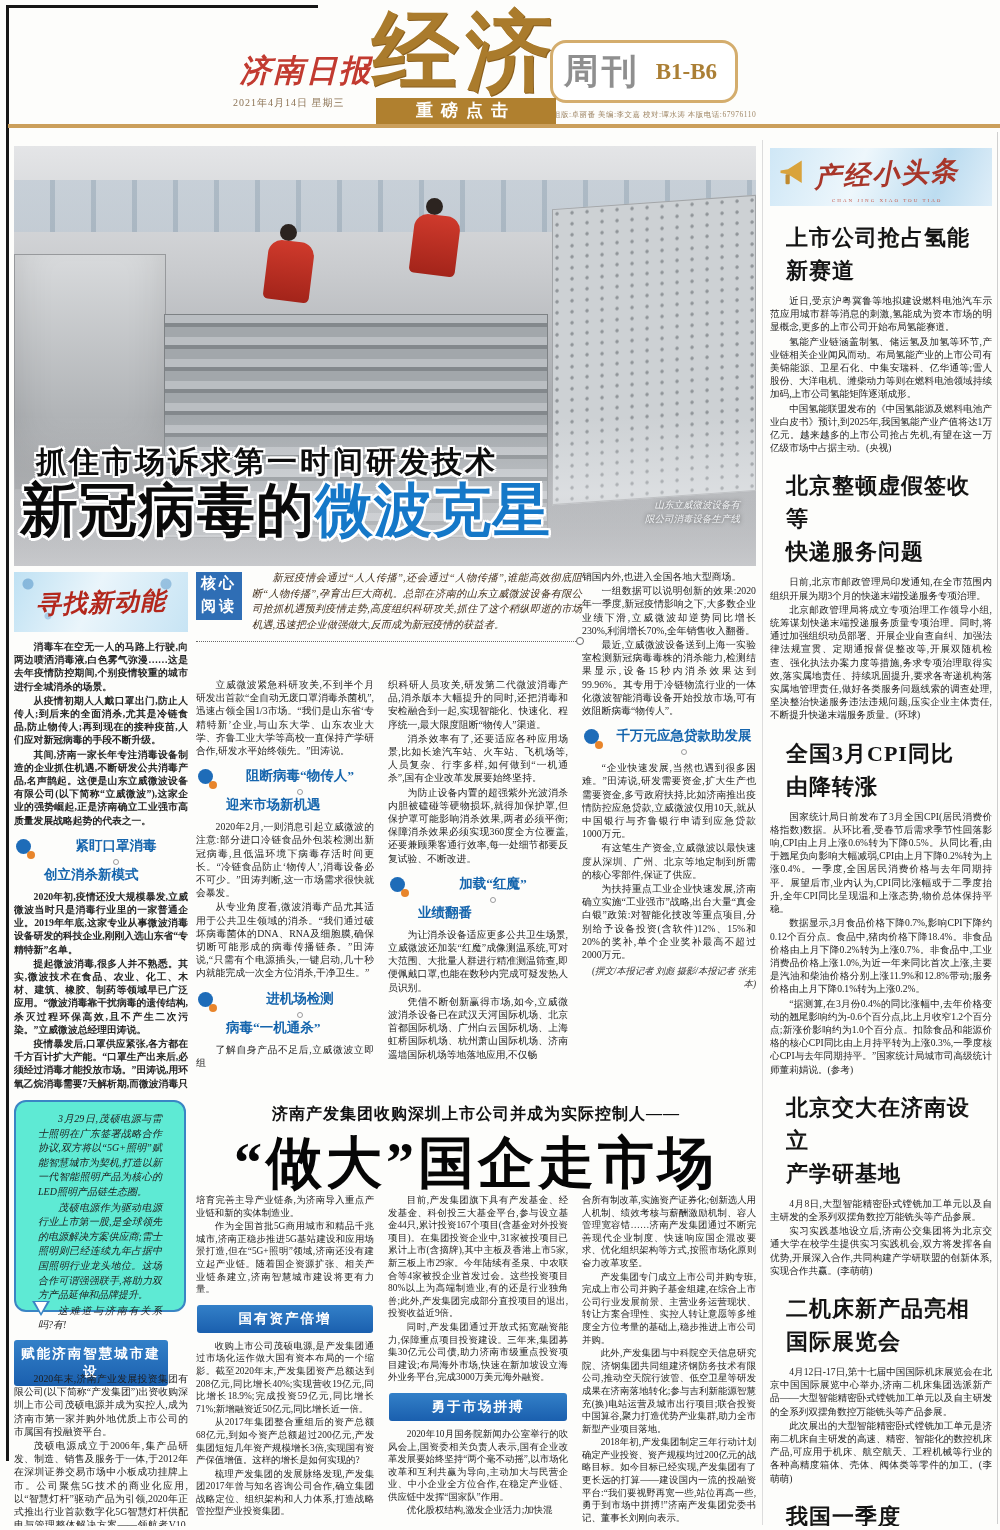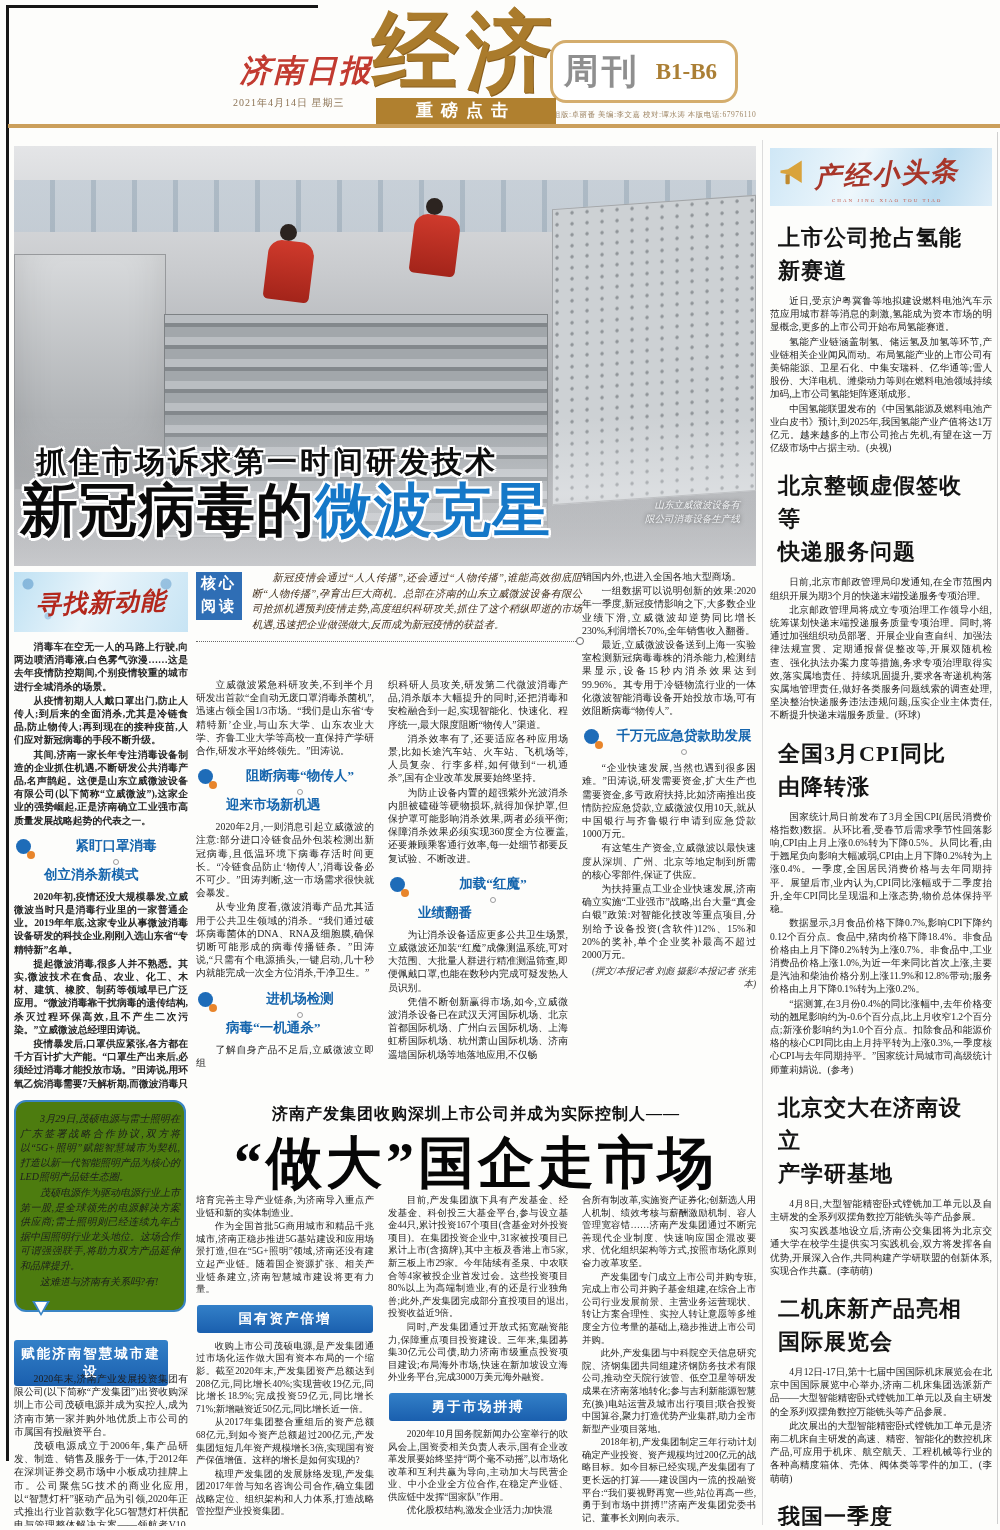--- a/index.html
+++ b/index.html
@@ -76,21 +76,21 @@
   .core-intro { position:absolute; left:196px; top:570px; width:386px; padding-bottom:9px; border-bottom:1.5px dotted #666; }
   .core-intro::after { content:""; position:absolute; right:-2px; bottom:-4px; width:6px; height:6px; border:1.5px solid #666; border-radius:50%; background:#fff; }
   .core-tag { float:left; width:46px; height:48px; background:#2f6eb5; color:#fff; font-weight:700; font-size:15px; line-height:23px; text-align:center; letter-spacing:3px; margin:2px 10px 12px 0; }
   .core-text { font-size:10.3px; line-height:15.5px; font-style:italic; color:#43301d; text-align:justify; text-indent:2em; }
 
   .col2 { position:absolute; left:196px; top:678px; width:178px; height:418px; overflow:hidden; }
   .col3 { position:absolute; left:388px; top:678px; width:180px; height:418px; overflow:hidden; }
   .col4 { position:absolute; left:582px; top:570px; width:174px; height:526px; overflow:hidden; }
 
   
-  .bubble { position:absolute; left:14px; top:1100px; width:172px; height:212px; border:2px solid #3a85c4; border-radius:12px; padding:10px 4px; background:#4d7c0f; }
+  .bubble { position:absolute; left:14px; top:1100px; width:172px; height:212px; border:2px solid #3a85c4; border-radius:12px; padding:10px 22px; background:#5eead4; }
   .bubble::before { content:""; position:absolute; left:16px; bottom:-15px; border:9px solid transparent; border-top:15px solid #3a85c4; }
   .bubble::after { content:""; position:absolute; left:19px; bottom:-9px; border:6px solid transparent; border-top:11px solid #fff; }
   .bubble .t { font-size:10px; line-height:14.6px; font-style:italic; }
   .bluehead-left { position:absolute; left:14px; top:1340px; width:154px; }
   .bluehead-left .bluebox { margin:0; }
   .left-bottom { position:absolute; left:14px; top:1372px; width:174px; height:154px; overflow:hidden; }
 
   
   .b-kicker { position:absolute; left:196px; top:1104px; width:560px; text-align:center; font-size:16px; font-weight:700; letter-spacing:1px; color:#101010; }
   .b-headline { position:absolute; left:196px; top:1126px; width:560px; text-align:center; font-size:56px; font-weight:900; letter-spacing:4px; color:#060606; }
@@ -100,21 +100,21 @@
   .bcol1 .t,.bcol2 .t,.bcol3 .t { font-size:9.4px; line-height:12.6px; }
 
   
   .divider-v { position:absolute; left:762px; top:140px; width:1px; height:1385px; background:#dcdcdc; }
   .sidebar { position:absolute; left:770px; top:148px; width:222px; height:1378px; overflow:hidden; }
   .sb-logo { position:relative; width:222px; height:58px; overflow:hidden;
         background:linear-gradient(110deg,#cfe7f6 0%,#eef7fc 40%,#bcdcf0 75%,#dfeef8 100%); }
   .sb-logo .txt { position:absolute; left:44px; top:8px; font-size:27px; font-weight:900; font-style:italic; color:#a8362a; letter-spacing:2px; transform:rotate(-3deg); }
   .sb-logo .sub { position:absolute; left:62px; bottom:3px; font-size:5px; color:#c4574a; letter-spacing:2px; }
   .sb-logo svg { position:absolute; left:8px; top:10px; }
-  .sb-h { font-size:22px; font-weight:900; line-height:33px; color:#141414; margin:15px 8px 7px; letter-spacing:1px; }
+  .sb-h { font-size:22px; font-weight:900; line-height:33px; color:#141414; margin:15px 16px 7px; letter-spacing:1px; }
   .sb-sub { font-size:13px; font-weight:700; color:#222; margin:0 0 5px; text-indent:1.2em; }
   .sidebar .t { font-size:9.6px; line-height:13.2px; }
 </style>
 </head>
 <body>
 
 <div class="page">
 
   <div class="frame-left"></div>
   <div class="frame-top"></div>

